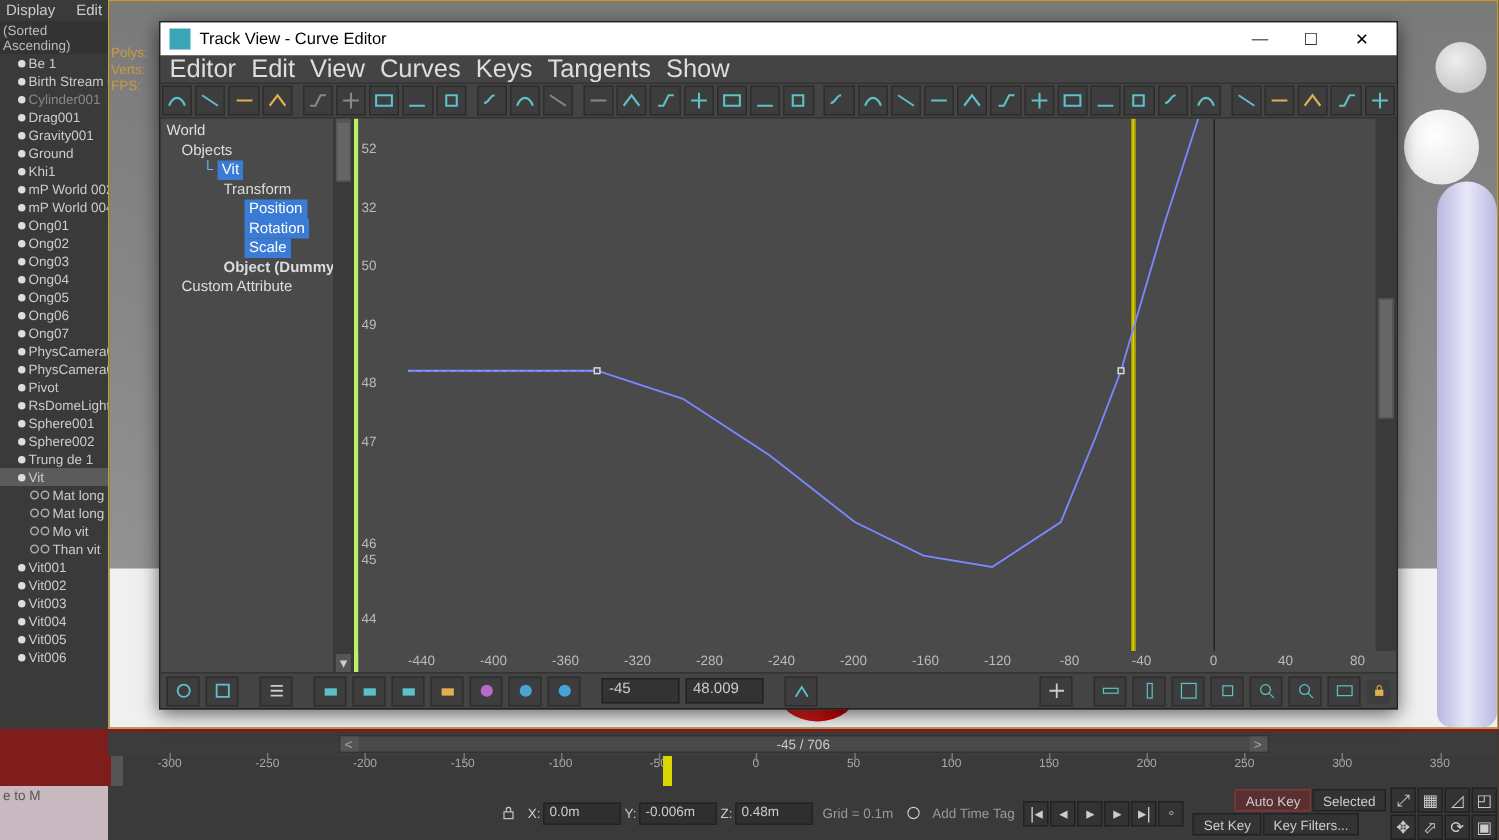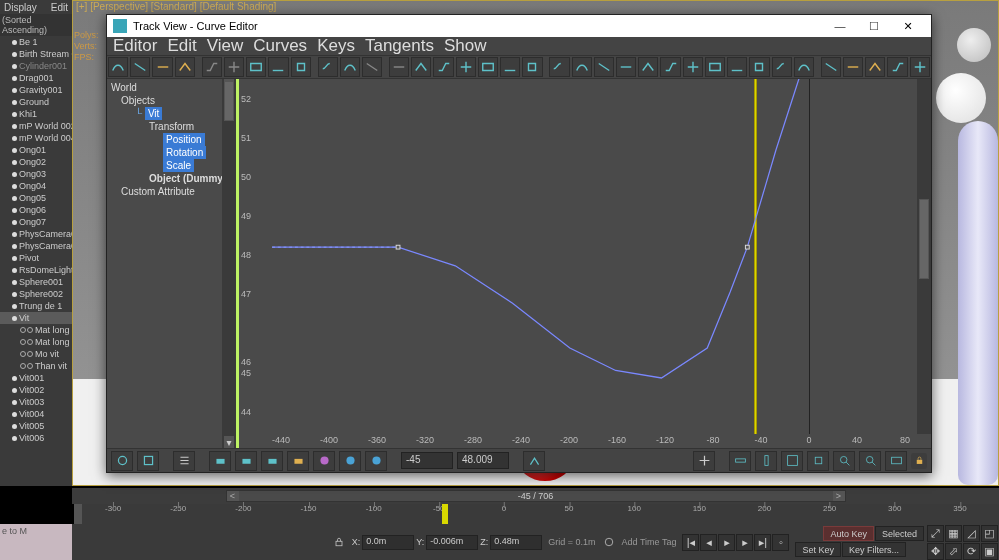--- a/index.html
+++ b/index.html
@@ -1,17 +1,17 @@
 <!DOCTYPE html>
 <html><head>
 <meta charset="utf-8">
 <style>
   * { box-sizing: border-box; margin: 0; padding: 0; font-family: "Segoe UI", Tahoma, sans-serif; }
   body { width: 999px; height: 560px; background: #3a3a3a; overflow: hidden; position: relative; color: #ccc; font-size: 11px; }
-  .outer-wrap { position: absolute; inset: 0; background: #000000; }
+  .outer-wrap { position: absolute; inset: 0; background: #7f1d1d; }
   
   .host-menu { position:absolute; left:0; top:0; width:72px; height:14px; background:#3a3a3a; display:flex; gap:14px; padding-left:4px; align-items:center; font-size:10px; z-index:5;}
   
   .scene-list { position:absolute; left:0; top:14px; width:72px; bottom:74px; background:#3a3a3a; overflow:hidden; z-index:5;}
   .scene-list .hdr { font-size:9px; padding:1px 2px; background:#333; color:#bbb;}
   .scene-list .row { font-size:9px; padding:1px 2px 1px 12px; color:#ccc; display:flex; align-items:center; gap:2px; white-space:nowrap;}
   .scene-list .row.sel { background:#5b5b5b; }
   .scene-list .row .dot { width:5px;height:5px;border-radius:50%;background:#ddd; flex:0 0 auto;}
   .scene-list .eyes { display:inline-flex; gap:1px; }
   .scene-list .eyes span{ width:6px;height:6px;border-radius:50%;border:1px solid #aaa; }
@@ -100,21 +100,20 @@
 </head>
 <body>
 
 <div class="outer-wrap">
 
   <div class="host-menu">
     <span>Display</span>
     <span>Edit</span>
   </div>
 
-  <div class="vp-label">[+] [Perspective] [Standard] [Default Shading]</div>
   <div class="stats">
     <div>Polys:</div>
     <div>Verts:</div>
     <div>FPS:</div>
   </div>
 
   <div class="viewport">
     <div class="floor"></div>
     <div class="red-sphere"></div>
     <div class="duck"></div>
@@ -500,21 +499,21 @@
       </div>
       <div class="ce-chart">
         <div class="yaxis" id="yaxis">
             <div class="tk" style="top: 327.842px;">44</div>
             <div class="tk" style="top: 288.684px;">45</div>
             <div class="tk" style="top: 249.526px; margin-top: 28px;">46</div>
             <div class="tk" style="top: 210.368px;">47</div>
             <div class="tk" style="top: 171.211px;">48</div>
             <div class="tk" style="top: 132.053px;">49</div>
             <div class="tk" style="top: 92.8947px;">50</div>
-            <div class="tk" style="top: 53.7368px;">51</div>
+            <div class="tk" style="top: 53.7368px;">32</div>
             <div class="tk" style="top: 14.5789px;">52</div>
           </div>
         <div class="plot" id="plot">
           <div class="zero" id="zeroLine" style="left: 552px;"></div>
           <div class="timecur" id="timecur" style="left: 497px;"></div>
           <svg id="curveSvg" viewBox="0 0 660 372">
               <path d="M0.0 176.2 L132.0 176.2 L192.0 195.8 L252.0 234.9 L312.0 281.9 L360.0 305.4 L408.0 313.3 L456.0 281.9 L480.0 223.2 L498.0 176.2 L528.0 74.4 L552.0 0.0 L588.0 -137.1 L624.0 -293.7 L660.0 -489.5" fill="none" stroke="#7a88ff" stroke-width="1.3"></path>
               <path d="M0 176.21052631578948 L 132 176.21052631578948" stroke="#8899ff" stroke-dasharray="3 3" fill="none"></path>
               <rect x="130" y="174.21052631578948" width="4" height="4" fill="#555" stroke="#ddd"></rect>
               <rect x="496" y="174.21052631578948" width="4" height="4" fill="#555" stroke="#ddd"></rect>

